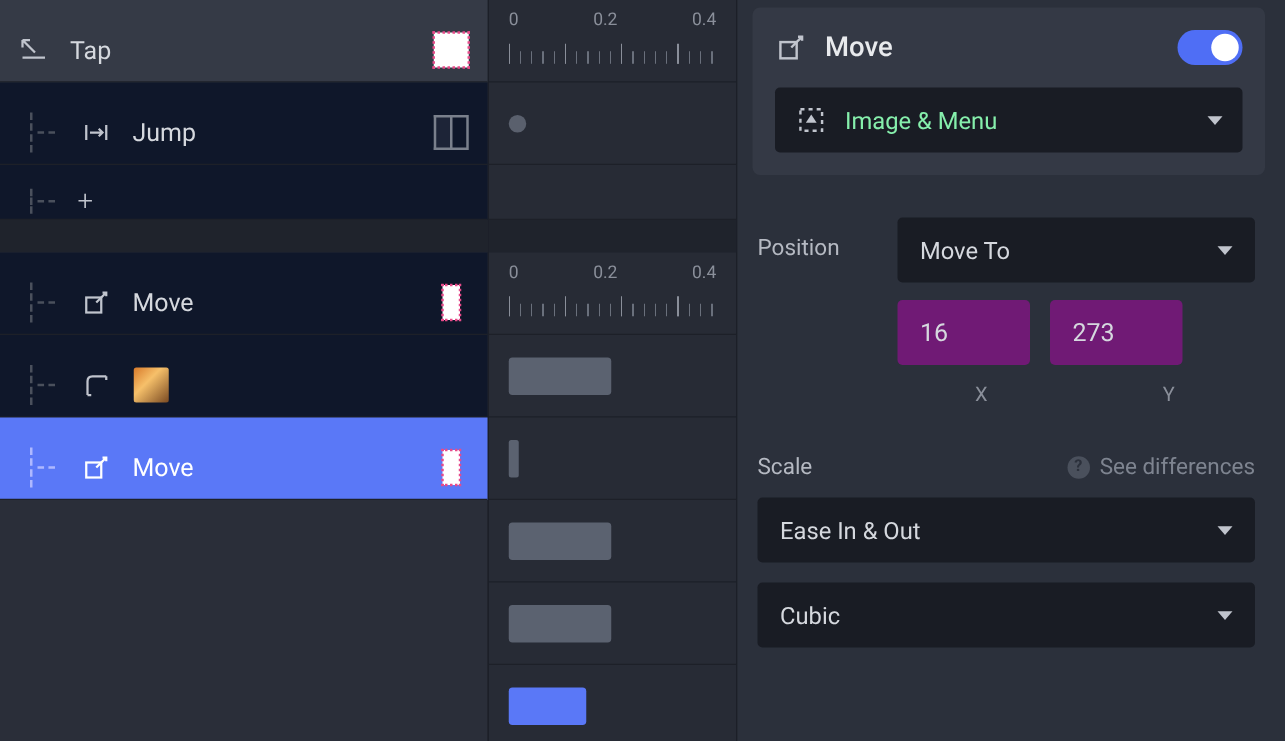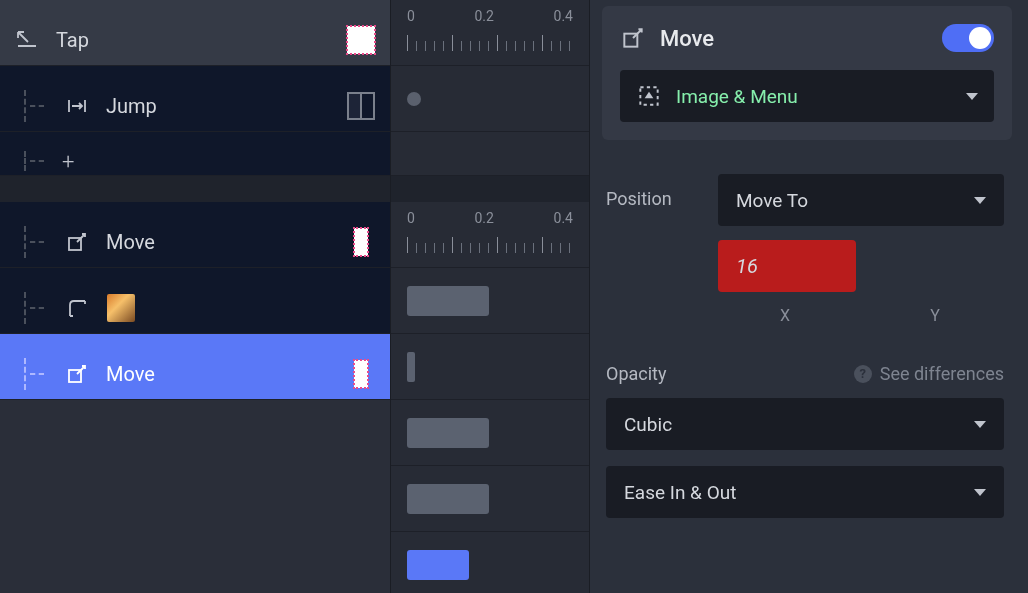--- a/index.html
+++ b/index.html
@@ -120,21 +120,21 @@
   }
   .dropdown .dd-label{ flex:1; }
   .chev{ width:0; height:0; border-left:6px solid transparent; border-right:6px solid transparent; border-top:7px solid #c0c4cd; }
 
   .prop-block{ padding: 20px 24px 4px 16px; }
   .prop-row{ display:flex; align-items:flex-start; margin-bottom:14px;}
   .prop-label{ width:112px; font-size:18px; color:#b5b9c2; padding-top:14px; }
   .prop-controls{ flex:1; display:flex; flex-direction:column; gap:14px;}
   .dd{ background:#191c24; height:52px; border-radius:4px; display:flex; align-items:center; padding:0 18px; justify-content:space-between; font-size:19px; }
   .xy{ display:flex; gap:16px; }
-  .numbox{ background:#b91c1c; width:138px; height:52px; border-radius:4px; display:flex; align-items:center; padding:0 18px; font-size:20px;font-style:italic; }
+  .numbox{ background:#701a75; width:106px; height:52px; border-radius:4px; display:flex; align-items:center; padding:0 18px; font-size:20px; }
   .axis-labels{ display:flex; gap:16px; }
   .axis-labels > div{ width:134px; text-align:center; color:#8a8f9a; font-size:16px; }
 
   .easing-head{ display:flex; align-items:center; justify-content:space-between; padding: 20px 24px 14px 16px; color:#b5b9c2; }
   .see-diff{ display:flex; align-items:center; gap:8px; color:#7e8490; font-size:18px; }
   .hint-ic{ width:18px; height:18px; border-radius:50%; background:#4a505c; color:#2b303b; font-size:13px; display:flex; align-items:center; justify-content:center; font-weight:700;}
   .easing-dds{ padding: 0 24px 20px 16px; display:flex; flex-direction:column; gap:16px; }
 
   .crop-icon rect{ stroke-dasharray: 3 3;}
 </style>
@@ -321,40 +321,43 @@
       <div class="prop-label">Position</div>
       <div class="prop-controls">
         <div class="dd">
           <span>Move To</span>
           <div class="chev"></div>
         </div>
         <div class="xy">
           <div class="numbox">
               <span>16</span>
             </div>
+          <div class="numbox">
+              <span>273</span>
+            </div>
         </div>
         <div class="axis-labels">
           <div>X</div>
           <div>Y</div>
         </div>
       </div>
     </div>
   </div>
 
   <div class="easing-head">
-    <span>Opacity</span>
+    <span>Scale</span>
     <div class="see-diff">
       <div class="hint-ic">?</div>
       <span>See differences</span>
     </div>
   </div>
   <div class="easing-dds">
     <div class="dd">
+      <span>Ease In &amp; Out</span>
+      <div class="chev"></div>
+    </div>
+    <div class="dd">
       <span>Cubic</span>
       <div class="chev"></div>
     </div>
-    <div class="dd">
-      <span>Ease In &amp; Out</span>
-      <div class="chev"></div>
-    </div>
   </div>
 
 </div>
 
 </body></html>

